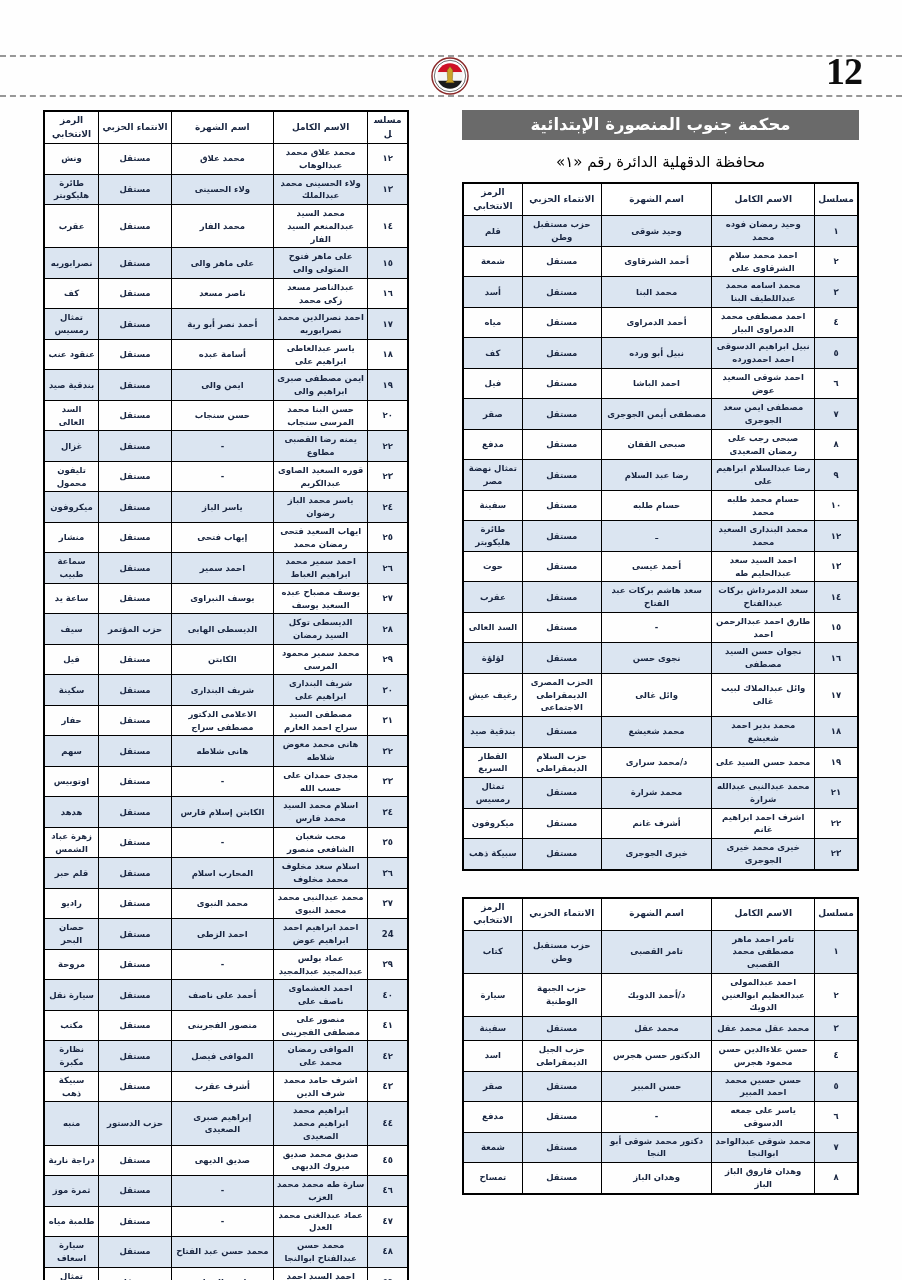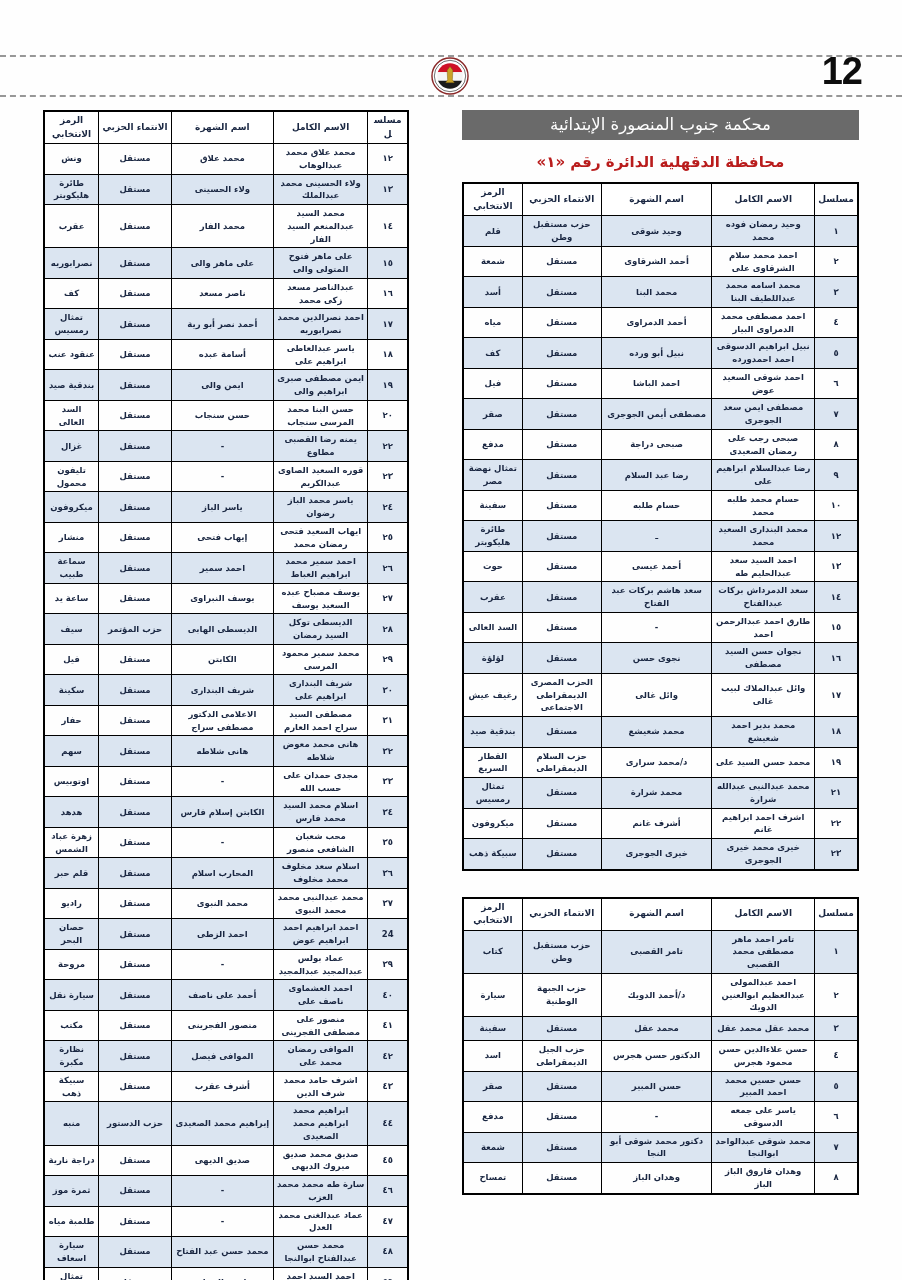--- a/index.html
+++ b/index.html
@@ -4,32 +4,32 @@
 <style>
   *{box-sizing:border-box;margin:0;padding:0}
   html,body{width:902px;height:1280px;background:#fff;overflow:hidden}
   body{font-family:"DejaVu Sans",sans-serif;position:relative}
   .page{position:absolute;inset:0;background:#fefefe}
 
   
   .dash{position:absolute;left:0;right:0;border-top:2px dashed #979797;height:0}
   .dash.top{top:55px}
   .dash.bottom{top:95px}
-  .pagenum{position:absolute;top:52px;right:40px;font-family:Liberation Sans, sans-serif;
+  .pagenum{position:absolute;top:52px;right:40px;font-family:Liberation Serif, serif;
            font-weight:bold;font-size:38px;line-height:1;color:#0d0d0d;letter-spacing:-1px}
   .logo{position:absolute;top:57px;left:431px;width:38px;height:38px}
 
   
   .content{position:absolute;top:110px;left:43px;width:816px;display:flex;gap:53px}
   .col-left{width:366px}
   .col-right{width:397px}
 
-  .court-bar{background:#6a6a6a;color:#fff;font-weight:normal;font-size:16.5px;
+  .court-bar{background:#6a6a6a;color:#fff;font-weight:bold;font-size:16.5px;
              text-align:center;padding:5px 4px 6px;direction:rtl}
-  .section-title{direction:rtl;text-align:center;font-weight:bold;color:#b91c1c;
+  .section-title{direction:rtl;text-align:center;font-weight:normal;color:#000000;
                  font-size:15px;line-height:1.75;margin:9px 0 7px}
   .section-title .hq{display:block}
   .spacer{height:26px}
 
   table.candidates{width:100%;border-collapse:collapse;table-layout:fixed;
                    direction:rtl;border:2px solid #000}
   table.candidates th,table.candidates td{
       border:1px solid #000;text-align:center;vertical-align:middle;
       font-weight:bold;color:#1a2742;font-size:8.5px;line-height:1.5;
       padding:2px 3px;height:24px;word-wrap:break-word}
@@ -294,21 +294,21 @@
             <tr>
               <td>٤٣</td>
               <td>اشرف حامد محمد شرف الدين</td>
               <td>أشرف عقرب</td>
               <td>مستقل</td>
               <td>سبيكة ذهب</td>
             </tr>
             <tr>
               <td>٤٤</td>
               <td>ابراهيم محمد ابراهيم محمد الصعيدى</td>
-              <td>إبراهيم محمد الصعيدى</td>
+              <td>إبراهيم صبرى الصعيدى</td>
               <td>حزب الدستور</td>
               <td>منبه</td>
             </tr>
             <tr>
               <td>٤٥</td>
               <td>صديق محمد صديق مبروك الديهى</td>
               <td>صديق الديهى</td>
               <td>مستقل</td>
               <td>دراجة نارية</td>
             </tr>
@@ -412,21 +412,21 @@
             <tr>
               <td>٧</td>
               <td>مصطفى ايمن سعد الجوجرى</td>
               <td>مصطفى أيمن الجوجرى</td>
               <td>مستقل</td>
               <td>صقر</td>
             </tr>
             <tr>
               <td>٨</td>
               <td>صبحى رجب على رمضان الصعيدى</td>
-              <td>صبحى دراجة</td>
+              <td>صبحى القفان</td>
               <td>مستقل</td>
               <td>مدفع</td>
             </tr>
             <tr>
               <td>٩</td>
               <td>رضا عبدالسلام ابراهيم على</td>
               <td>رضا عبد السلام</td>
               <td>مستقل</td>
               <td>تمثال نهضة مصر</td>
             </tr>

